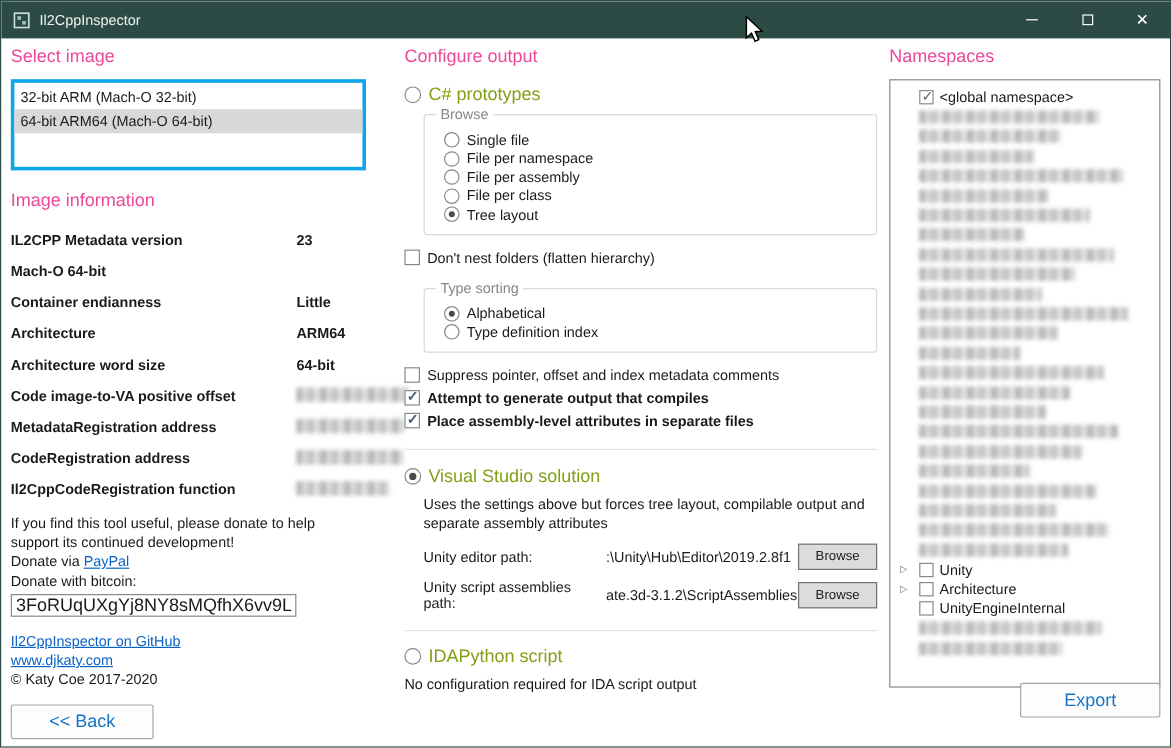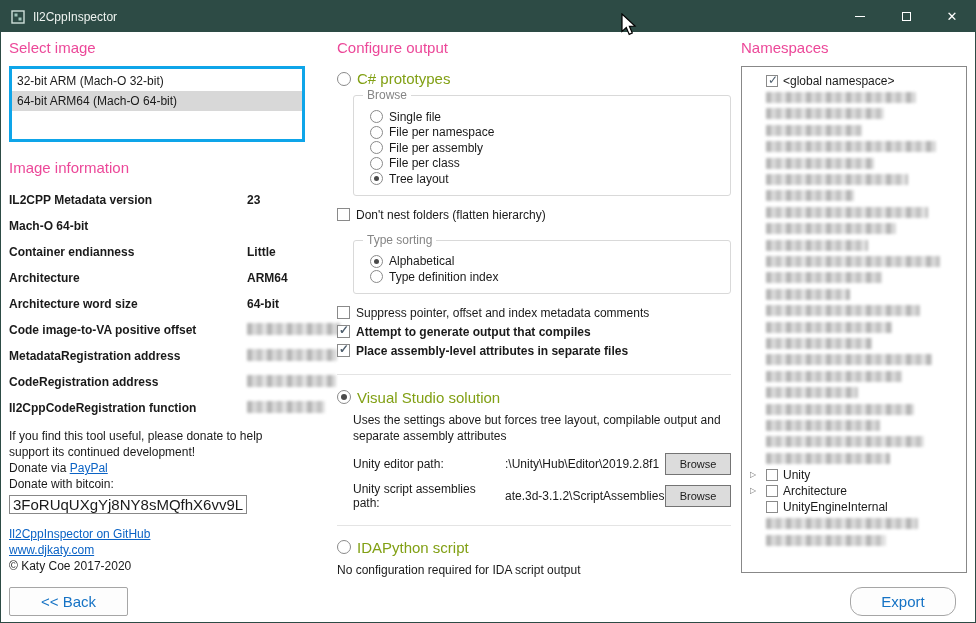--- a/index.html
+++ b/index.html
@@ -85,21 +85,21 @@
   .ns-spacer { width:11px; flex:none; }
   .expander { width:11px; flex:none; color:#777; font-size:8px; line-height:16px; }
   .ns-row .cb { width:12px; height:12px; }
   .ns-row .blur-bar { height:11px; margin-left:16px; }
 
   
   .big-btn { position:absolute; height:29px; background:#fdfdfd; border:1px solid #a6a6a6;
              border-radius:2px; color:#1673c5; font-size:15px; font-family:"Liberation Sans",sans-serif;
              display:flex; align-items:center; justify-content:center; cursor:pointer; }
   .back-btn { left:8px; top:586px; width:119px; }
-  .export-btn { left:849px; top:586px; width:106px;border-radius:12px; }
+  .export-btn { left:849px; top:568px; width:117px; }
 
   .cursor { position:absolute; left:619px; top:12px; pointer-events:none; }
 </style>
 </head>
 <body>
 
 <div class="window">
 
   <div class="titlebar">
     <span class="app-icon">

